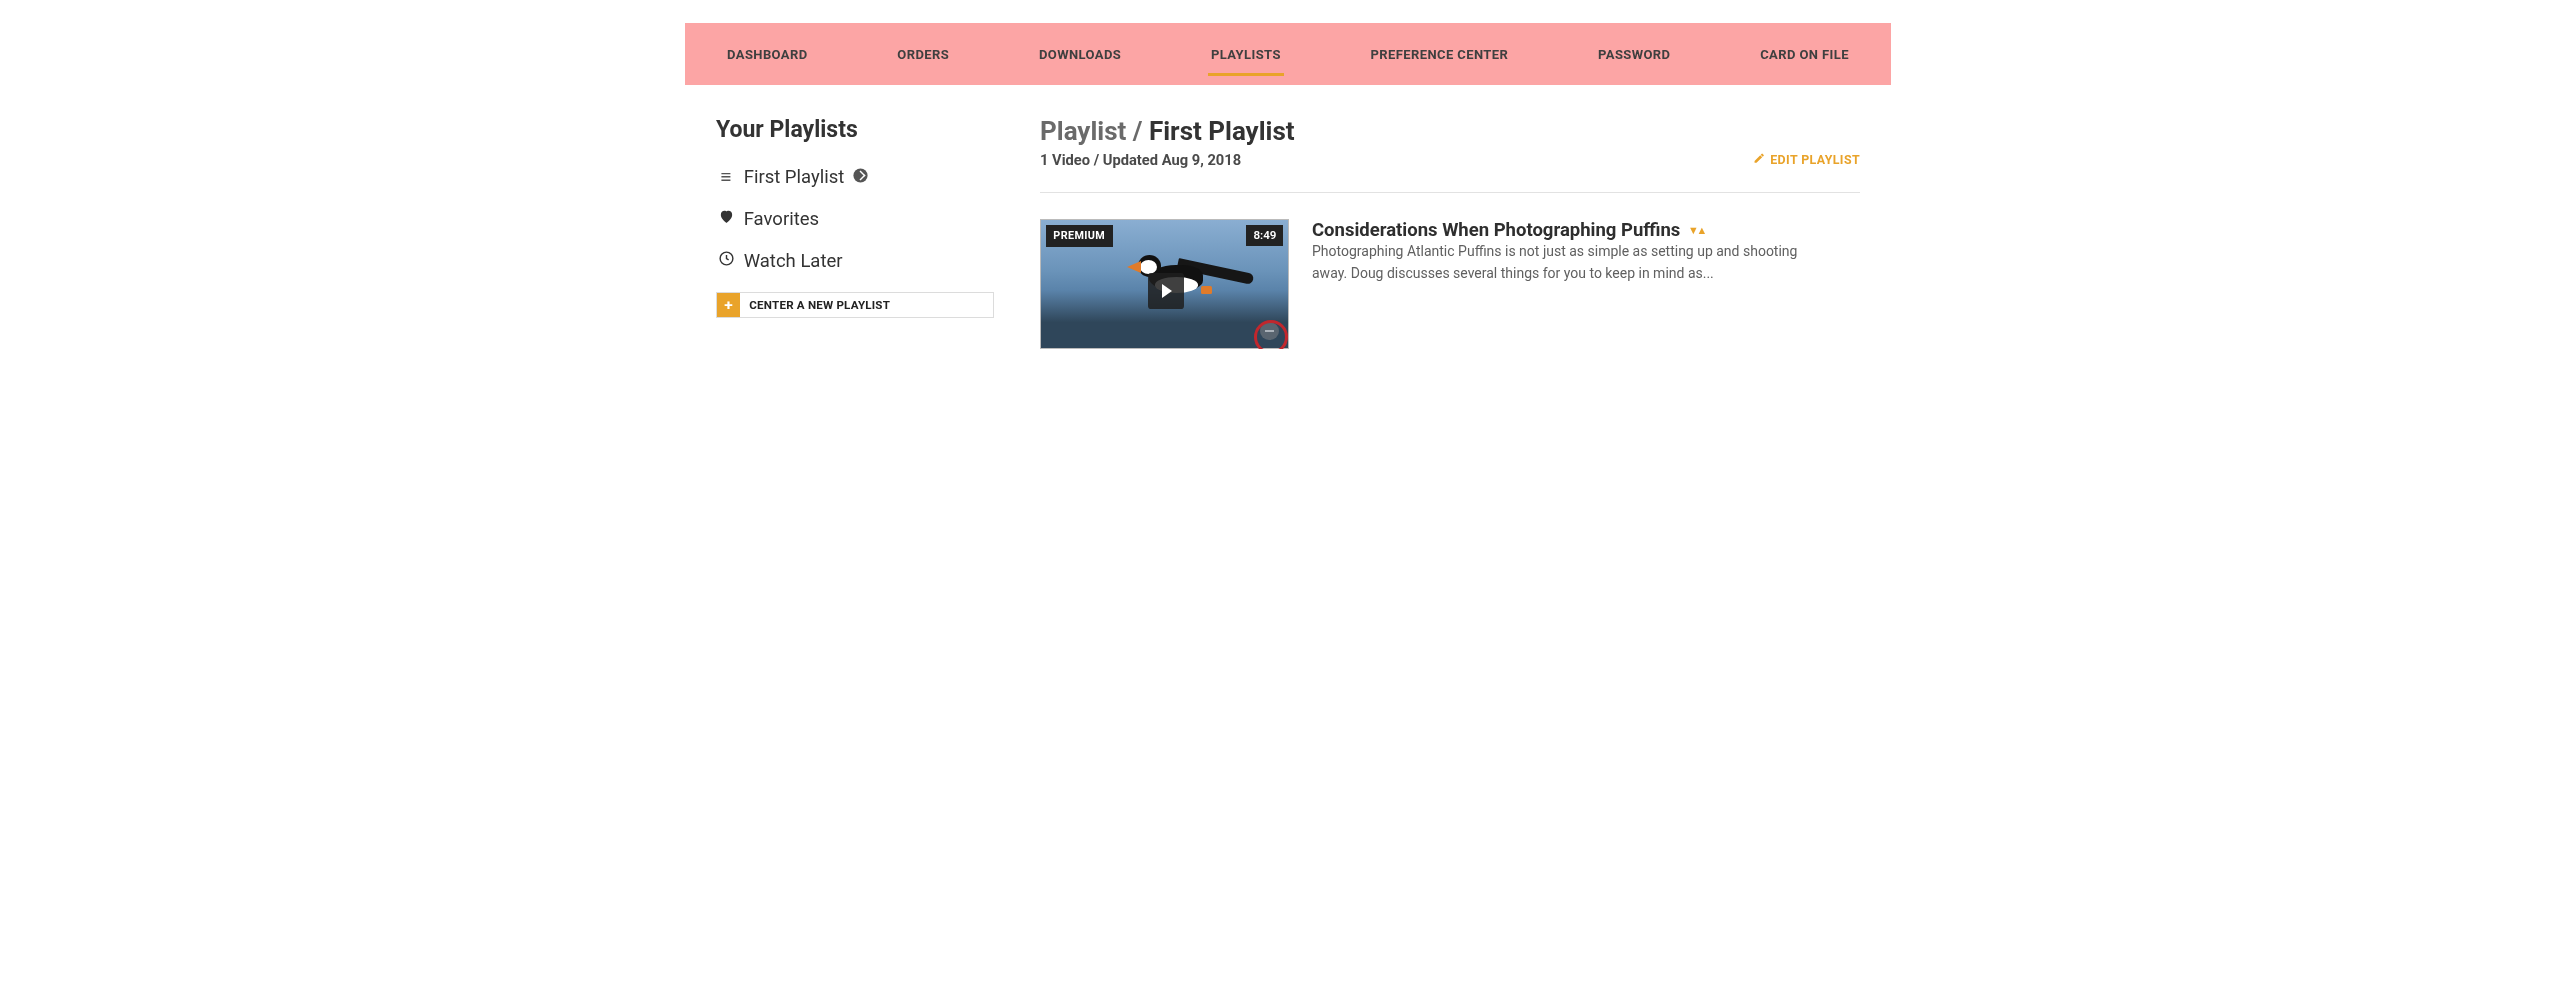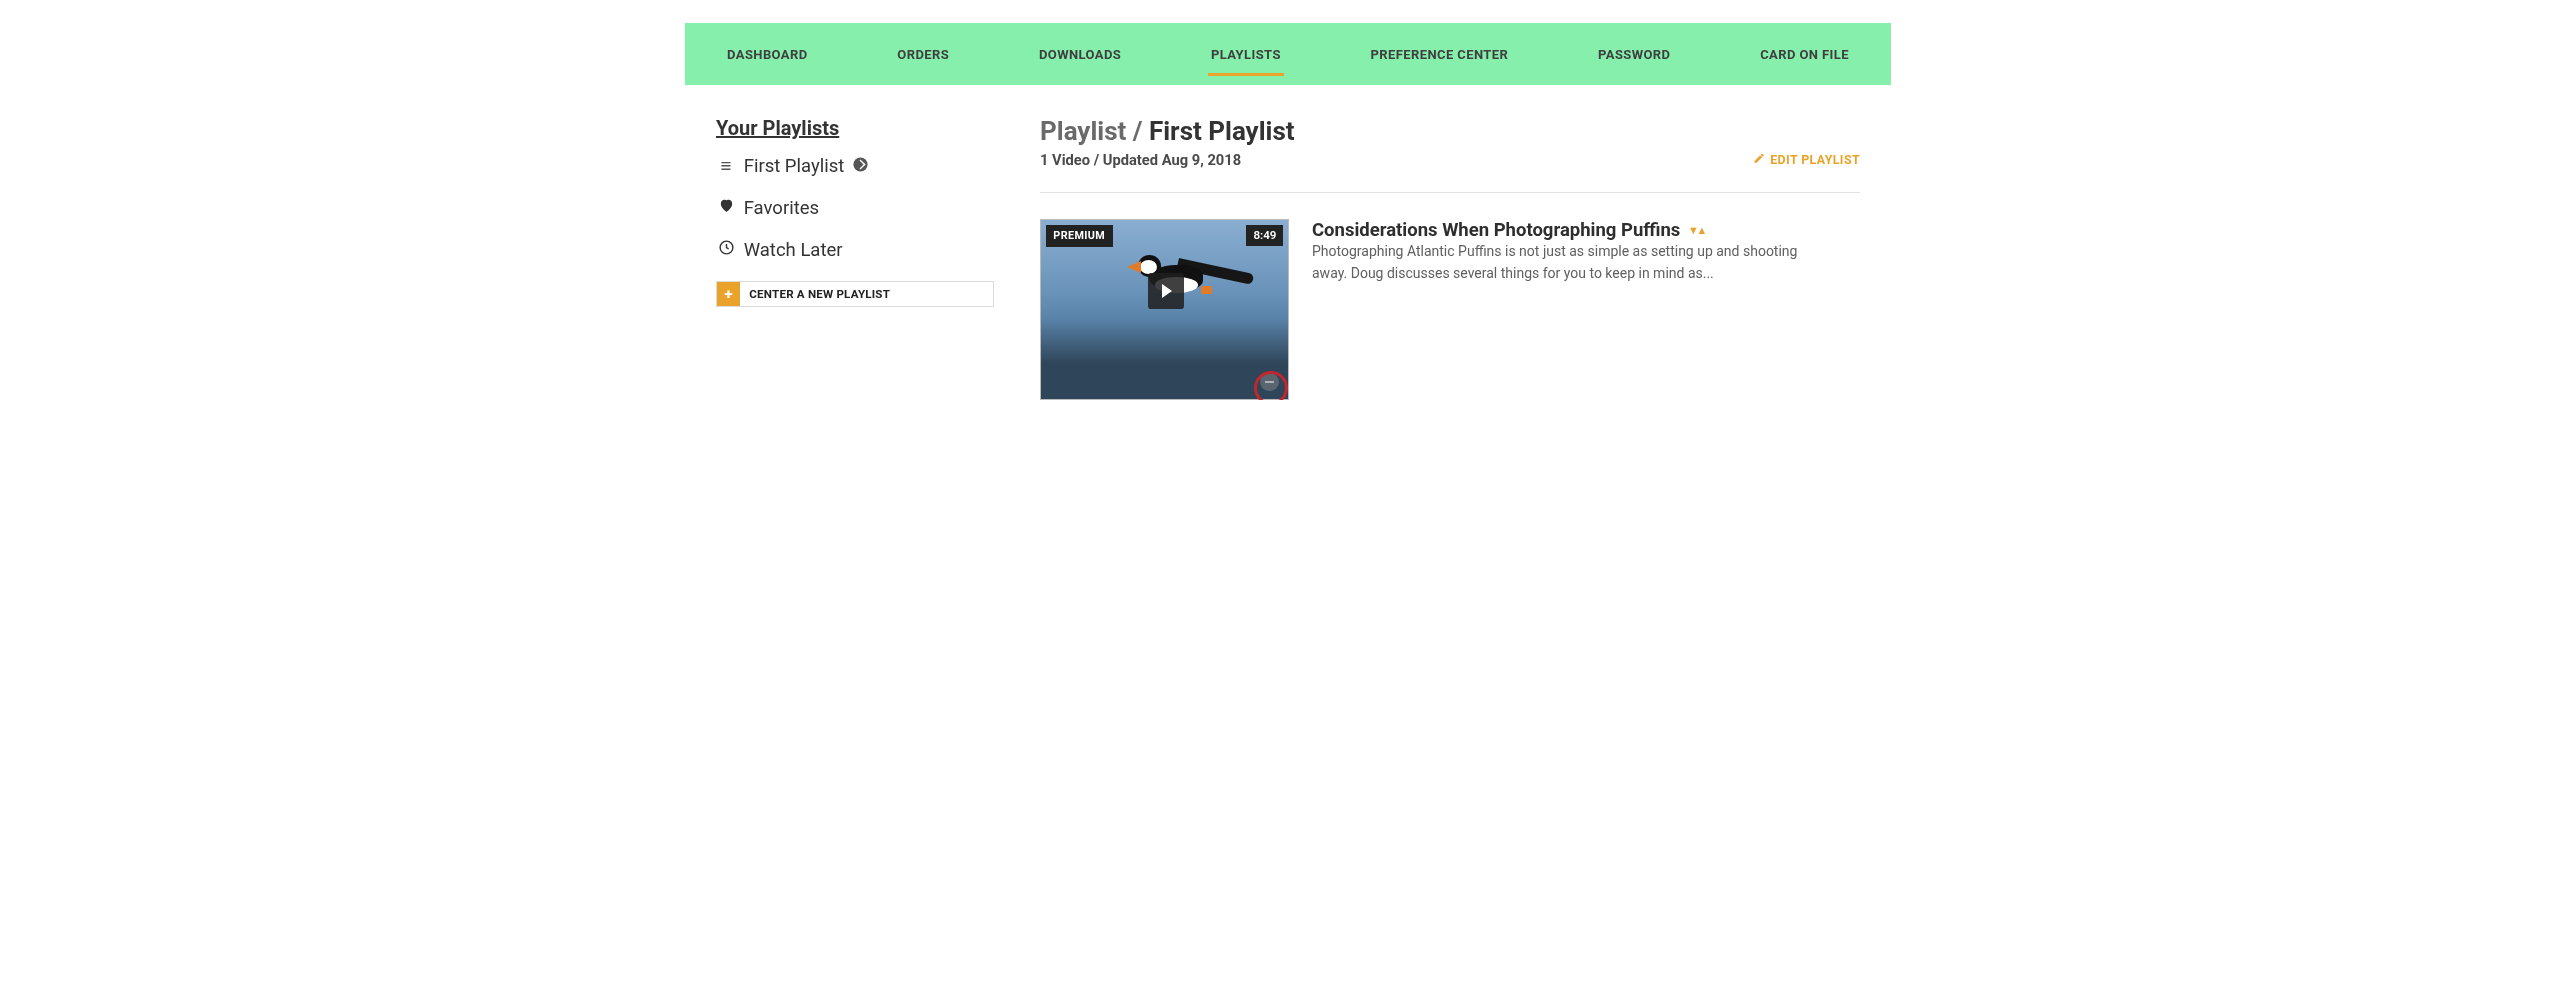--- a/index.html
+++ b/index.html
@@ -7,21 +7,21 @@
     font-family: -apple-system, BlinkMacSystemFont, "Segoe UI", Roboto, "Helvetica Neue", Arial, sans-serif;
     background: #fff;
     color: #3a3a3a;
   }
   .outer {
     width: 1206px;
     margin: 0 auto;
   }
   
   .tabbar {
-    background: #86efac;
+    background: #fca5a5;
     display: flex;
     justify-content: space-between;
     padding: 0 39px;
     margin: 23px 0 31px 0;
     height: 62px;
     align-items: stretch;
   }
   .tab {
     display: flex;
     align-items: center;
@@ -44,25 +44,24 @@
   
   .layout {
     display: flex;
     gap: 46px;
     padding: 0 31px;
   }
   .sidebar { width: 278px; flex: none; }
   .main { flex: 1; }
   
   .side-title {
-    font-size: 20px;
+    font-size: 23px;
     font-weight: 700;
     color: #333;
-    margin-bottom: 15px;
-    text-decoration: underline;
+    margin-bottom: 23px;
   }
   .pl-item {
     display: flex;
     align-items: center;
     font-size: 18.5px;
     color: #333;
     margin-bottom: 20px;
     cursor: pointer;
     gap: 7.7px;
   }
@@ -127,21 +126,21 @@
     cursor: pointer;
   }
   
   .video-item {
     display: flex;
     gap: 23px;
   }
   .thumb {
     position: relative;
     width: 249px;
-    height: 181px;
+    height: 130px;
     background: linear-gradient(#8aaed2 0%, #6a93b9 40%, #5a83aa 55%, #2f465a 80%, #2f465a 100%);
     cursor: pointer;
     border: 0.8px solid #bbb;
   }
   .badge-premium {
     position: absolute;
     top: 4.6px; left: 4.6px;
     background: #222;
     color: #fff;
     font-size: 10.8px;

